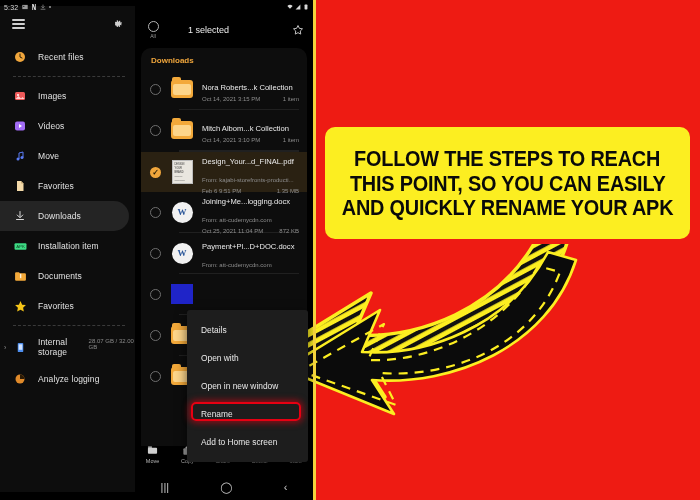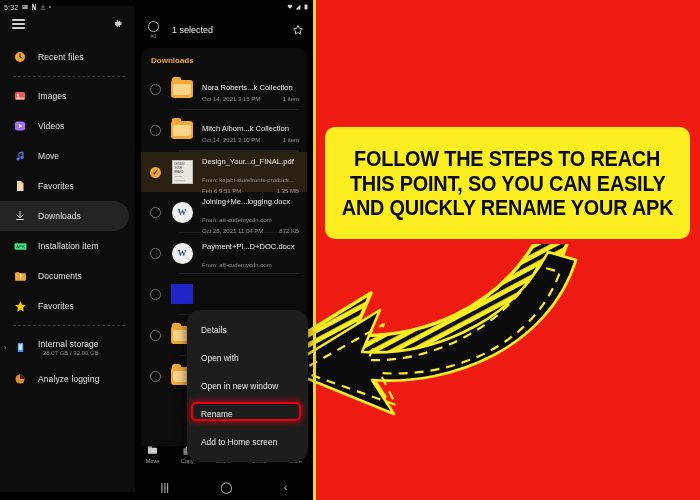--- a/index.html
+++ b/index.html
@@ -42,30 +42,30 @@
   .hamburger i { display:block; height:1.6px; background:#cfcfcf; margin:2.4px 0; border-radius:1px;}
   .gear { width:12px;height:12px; }
 
   .dr-item { display:flex; align-items:center; height:30px; padding:0 0 0 13px; }
   .dr-item.sel { background:#242424; border-radius:0 15px 15px 0; margin-right:6px; }
   .dr-ic { width:14px;height:14px; flex:0 0 14px; margin-right:11px;
     display:flex;align-items:center;justify-content:center; }
   .dr-lab { color:#e2e2e2; font-size:8.5px; letter-spacing:.1px; }
   .dr-sub { color:#8a8a8a; font-size:6px; margin-top:1px; }
   .dr-div { border-top:1px dashed #3a3a3a; margin:4px 10px 4px 13px; }
-  .dr-col { display:flex; flex-direction:column; justify-content:center;text-align:right; }
+  .dr-col { display:flex; justify-content:center; }
   .chev { color:#8e8e8e; font-size:7px; position:absolute; left:4px; }
 
   
   #content { position:absolute; left:135px; top:14px; width:178px; height:486px; background:#000; }
   .ct-top { height:32px; display:flex; align-items:center; padding:0 9px; }
   .allsel { display:flex;flex-direction:column;align-items:center;width:18px; }
   .allsel .circ { width:11px;height:11px;border:1.2px solid #b4b4b4;border-radius:50%; }
   .allsel .al { color:#9b9b9b; font-size:5px; margin-top:1px; }
-  .ct-title { color:#ededed; font-size:9px; margin-left:10px; }
+  .ct-title { color:#ededed; font-size:9px; margin-left:26px; }
   .star { margin-left:auto; width:12px;height:12px; }
 
   .list-card {
     position:absolute; left:6px; top:34px; width:166px; height:398px;
     background:#0d0d0d; border-radius:10px 10px 0 0; overflow:hidden;
   }
   .dl-head { color:#f0a63c; font-size:8px; padding:8px 0 4px 10px; font-weight:bold;}
 
   .frow { display:flex; align-items:center; height:40px; padding:0 8px 0 9px; position:relative; }
   .frow.selected { background:#2a2112; }
@@ -91,21 +91,21 @@
   .wordic { width:21px;height:21px;border-radius:50%;background:#f1f1f1;
      display:flex;align-items:center;justify-content:center; }
   .wordic b { color:#2a5699; font-size:9px; font-family:"Liberation Serif",serif; }
   .pdfthumb { width:21px;height:24px;background:#e9e6df;border:1px solid #bdbdbd;
      font-size:2.6px;color:#333;padding:2px;overflow:hidden;line-height:1.5; }
   .bluethumb { width:22px;height:20px;background:#1f24c8; }
 
   
   #ctxmenu {
     position:absolute; left:52px; top:296px; width:121px;
-    background:#1d1d1d; border-radius:13px; padding:6px 0; z-index:25;
+    background:#1d1d1d; border-radius:3px; padding:6px 0; z-index:25;
     box-shadow:0 3px 12px rgba(0,0,0,.6);
   }
   .mi { color:#eaeaea; font-size:8.4px; padding:9px 0 9px 14px; }
   .mi.hl { position:relative; }
   .mi-ring {
     position:absolute; left:4px; top:2px; width:110px; height:19px;
     border:2px solid #e60012; border-radius:5px;
     box-shadow:0 0 6px 2px rgba(230,0,18,.55);
   }
 

